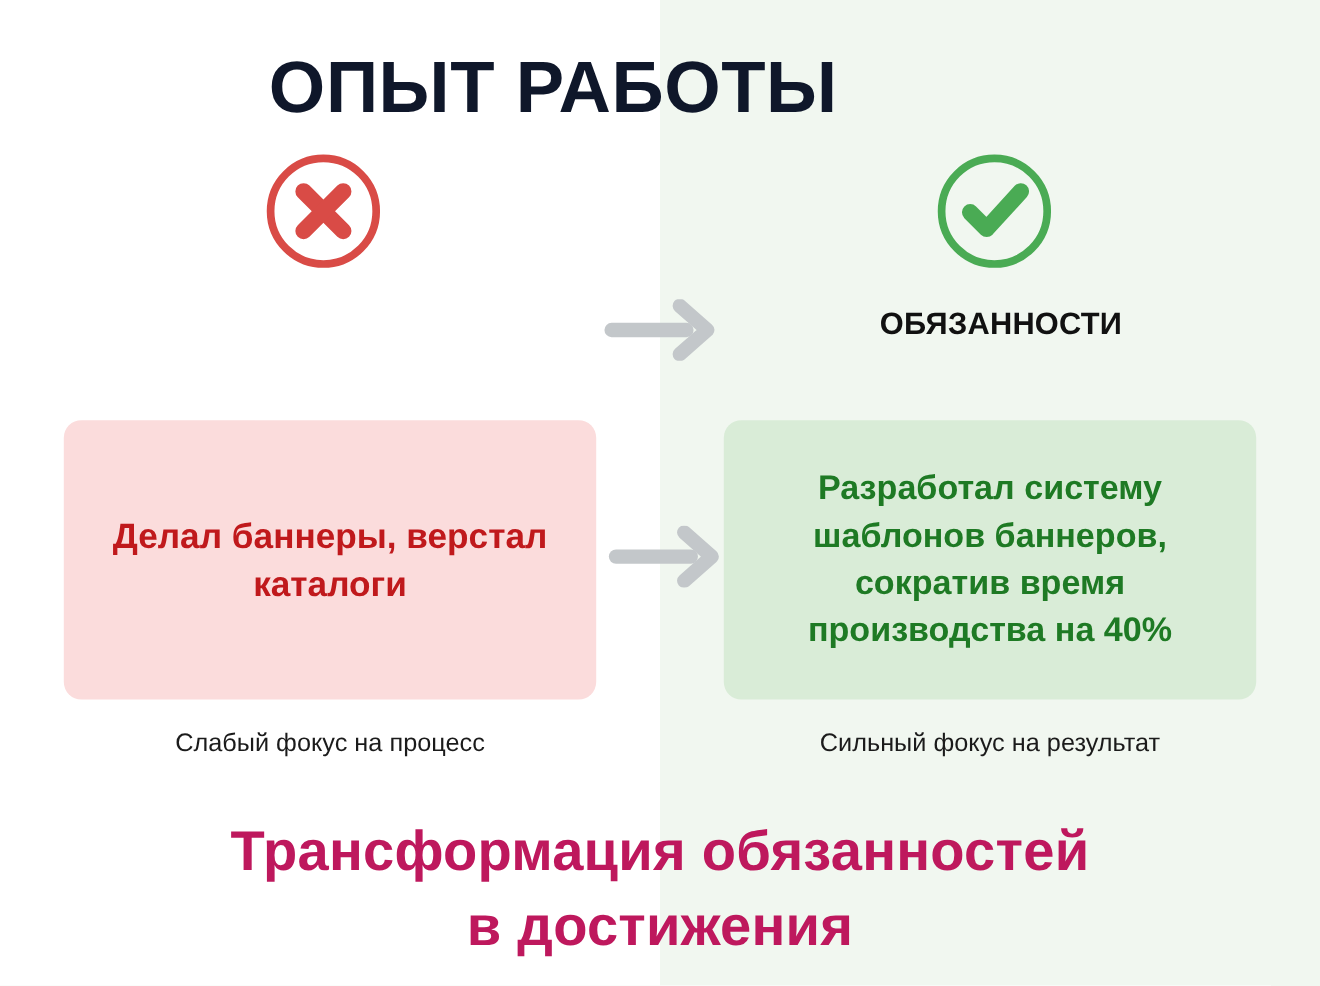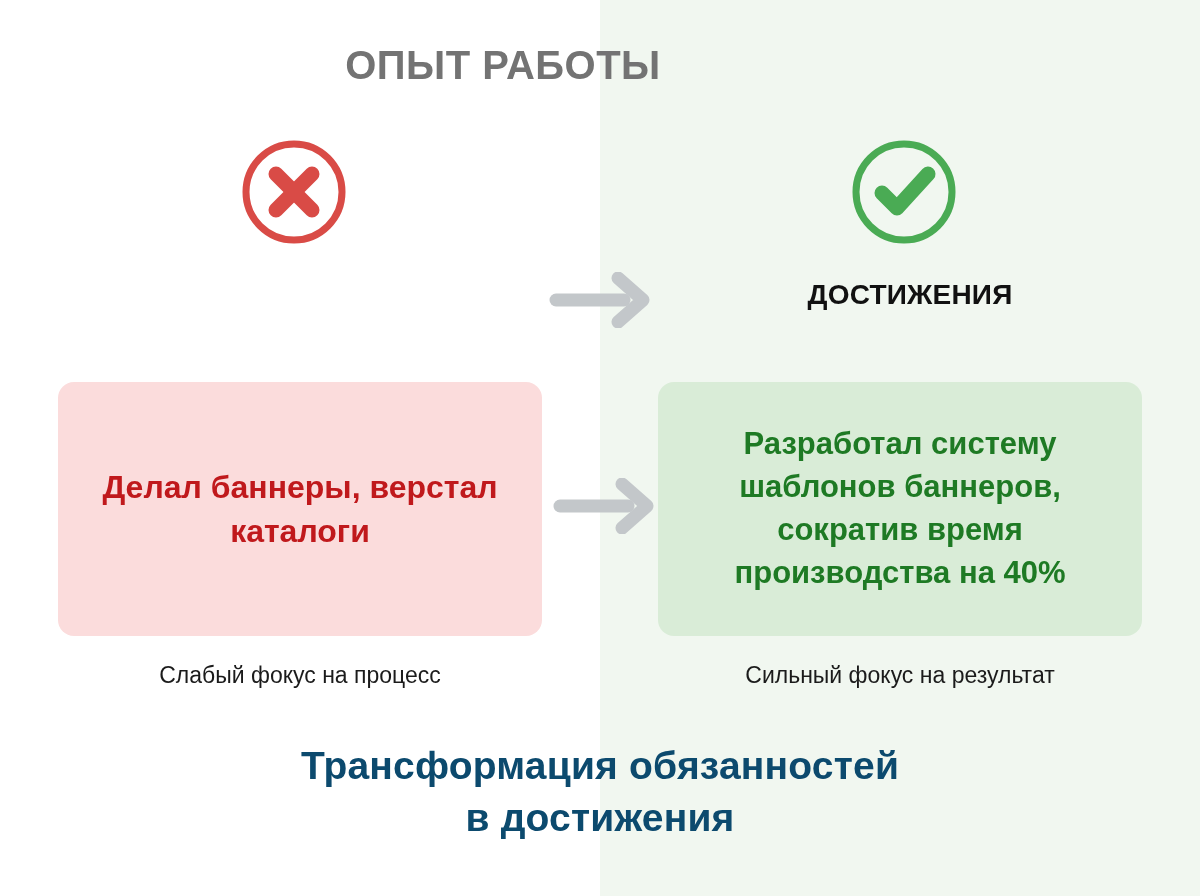--- a/index.html
+++ b/index.html
@@ -35,23 +35,23 @@
     width: 600px; height: 896px;
     background: #f1f7f0;
   }
 
   
   .main-title {
     position: absolute;
     left: 0; top: 44px;
     width: 1006px;
     text-align: center;
-    font-size: 40px;
-    font-weight: bold;
-    color: #737373;
+    font-size: 66px;
+    font-weight: bold;
+    color: #0f172a;
     letter-spacing: 0.5px;
     line-height: 1.08;
   }
 
   
   .icon-wrap {
     position: absolute;
     width: 110px;
     height: 110px;
   }
@@ -127,23 +127,23 @@
   }
   .caption.left  { left: 30px; }
   .caption.right { left: 630px; }
 
   
   .footer-title {
     position: absolute;
     left: 0; top: 740px;
     width: 1200px;
     text-align: center;
-    font-size: 39px;
-    font-weight: bold;
-    color: #0c4a6e;
+    font-size: 51px;
+    font-weight: bold;
+    color: #be185d;
     line-height: 1.34;
     letter-spacing: 0.2px;
   }
   .footer-title .l2 { display: block; }
 </style>
 </head>
 <body>
 
 <div id="canvas">
 
@@ -164,21 +164,21 @@
 
   <div class="icon-wrap icon-check">
     <svg viewBox="0 0 110 110" xmlns="http://www.w3.org/2000/svg">
       <circle cx="55" cy="55" r="48" fill="none" stroke="#4aab54" stroke-width="7"></circle>
       <polyline points="33,56 48,71 79,37" fill="none" stroke="#4aab54" stroke-width="15" stroke-linecap="round" stroke-linejoin="round"></polyline>
     </svg>
   </div>
 
 
   <div class="col-heading right">
-    <span>ДОСТИЖЕНИЯ</span>
+    <span>ОБЯЗАННОСТИ</span>
   </div>
 
   <div class="arrow arrow-top">
     <svg viewBox="0 0 104 56" xmlns="http://www.w3.org/2000/svg">
       <line x1="8" y1="28" x2="76" y2="28" stroke="#c3c7ca" stroke-width="13" stroke-linecap="round"></line>
       <polyline points="70,6 95,28 70,50" fill="none" stroke="#c3c7ca" stroke-width="13" stroke-linecap="round" stroke-linejoin="round"></polyline>
     </svg>
   </div>
 
   <div class="arrow arrow-mid">

